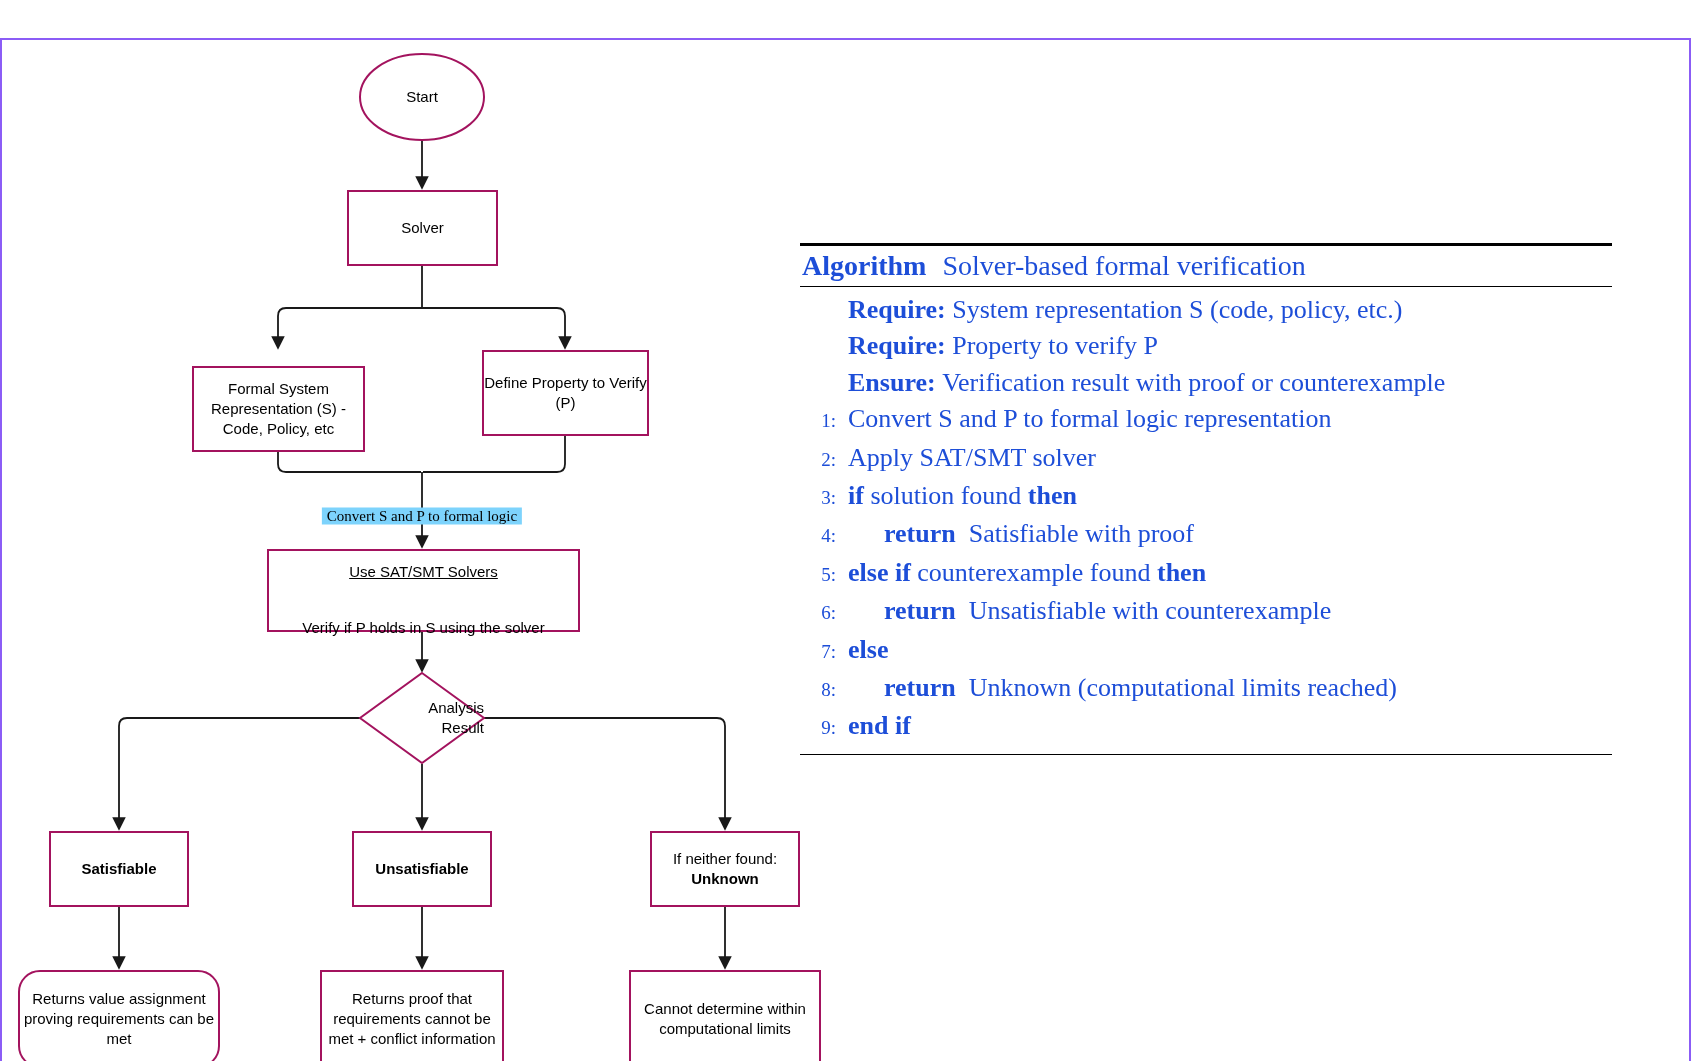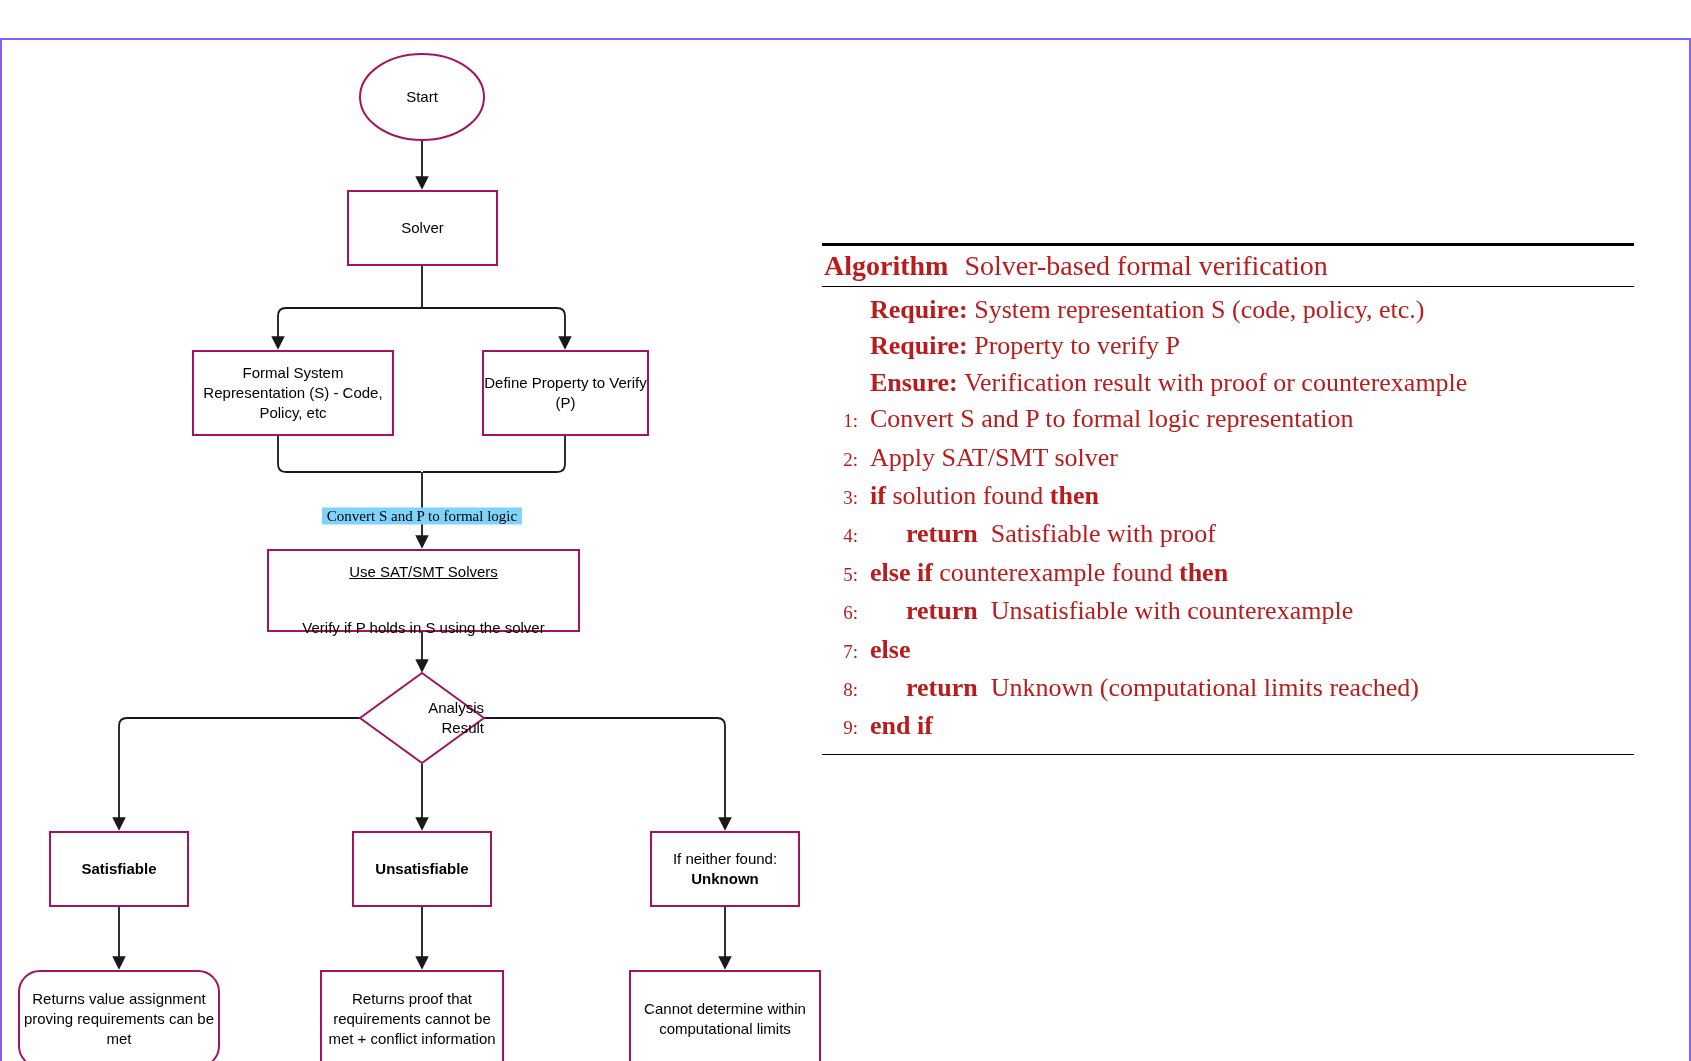--- a/index.html
+++ b/index.html
@@ -36,23 +36,23 @@
   .sat-box{justify-content:space-between;padding:11px 8px 13px 8px;gap:36px;}
   .sat-title{text-decoration:underline;}
   .edge-label{
     position:absolute;left:420px;top:476px;
     transform:translate(-50%,-50%);
     background:#7dd3fc;padding:0 5px;
     font-size:15px;white-space:nowrap;font-family:Liberation Serif, serif;
   }
   
   .algo{
-    position:absolute;left:820px;top:203px;width:812px;
+    position:absolute;left:798px;top:203px;width:812px;
     font-family:"Liberation Serif", serif;
-    font-size:26px;color:#b91c1c;
+    font-size:26px;color:#1d4ed8;
   }
   .algo-toprule{border-top:3px solid #000;}
   .algo-midrule{border-top:1.5px solid #000;}
   .algo-botrule{border-top:1.5px solid #000;}
   .algo-title{height:40px;display:flex;align-items:center;padding-left:2px;font-size:28px;}
   .algo-title .kw{font-weight:bold;margin-right:16px;}
   .algo-lines{padding:5px 0 7px 0;}
   .algo-line{display:flex;align-items:baseline;line-height:36.4px;white-space:pre-wrap;}
   .algo-num{
     flex:0 0 36px;text-align:right;font-size:19px;
@@ -96,21 +96,21 @@
   </svg>
 
   <div class="shape-label" style="left:358px;top:14px;width:124px;height:86px;">
     <span>Start</span>
   </div>
 
   <div class="node" style="left:345px;top:150px;width:151px;height:76px;">
     <span>Solver</span>
   </div>
 
-  <div class="node" style="left:190px;top:310px;width:202px;height:86px;">
+  <div class="node" style="left:190px;top:326px;width:173px;height:86px;">
     <span>Formal System Representation (S) - Code, Policy, etc</span>
   </div>
 
   <div class="node" style="left:480px;top:310px;width:167px;height:86px;">
     <span>Define Property to Verify (P)</span>
   </div>
 
   <div class="edge-label">Convert S and P to formal logic</div>
 
   <div class="node sat-box" style="left:265px;top:509px;width:313px;height:83px;">

